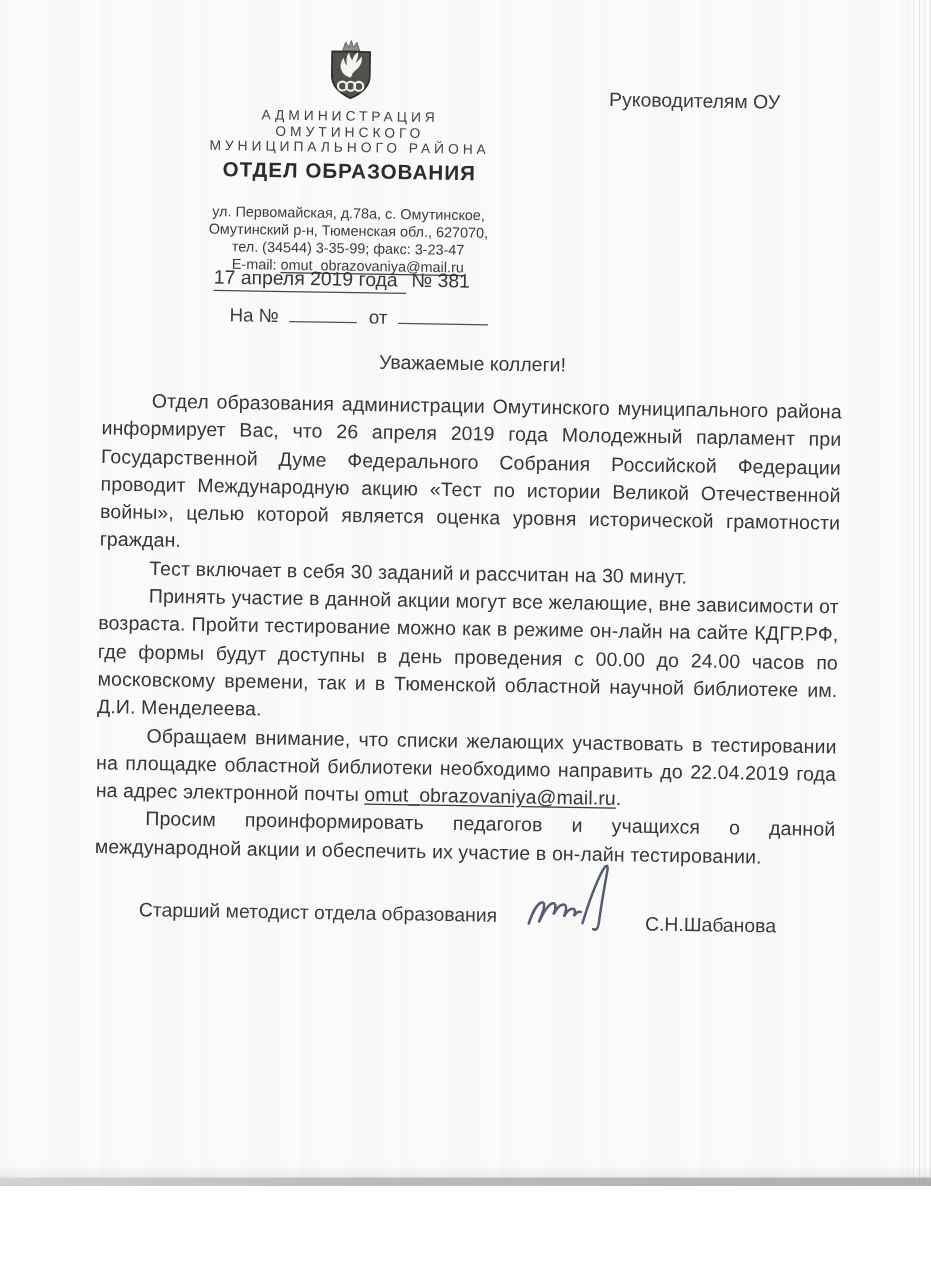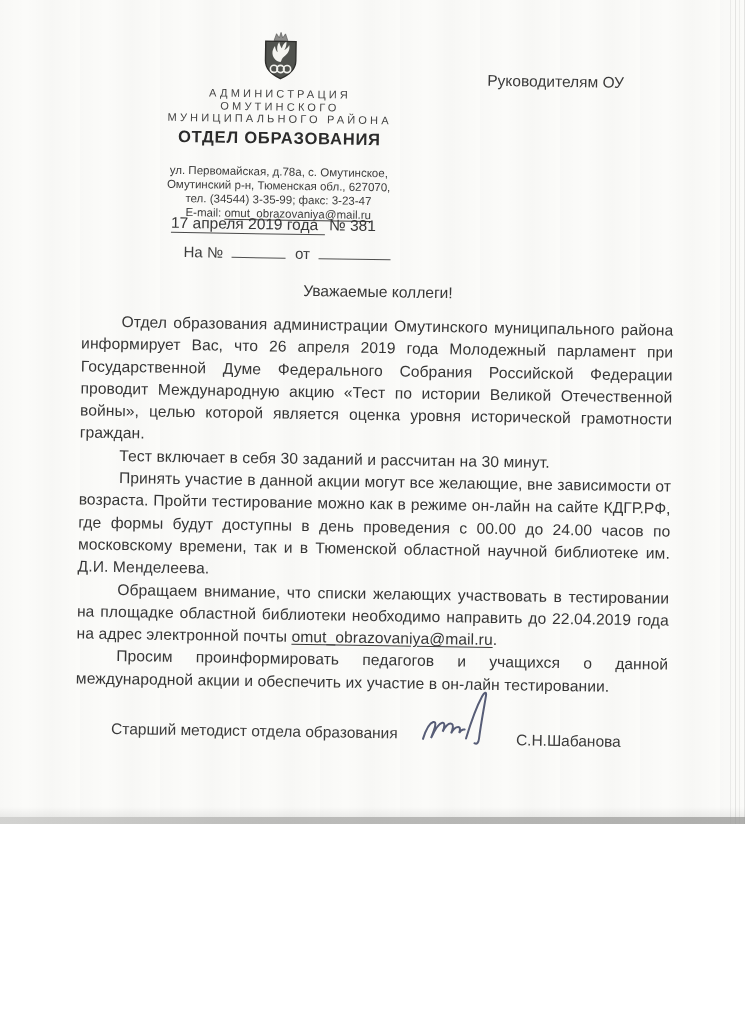--- a/index.html
+++ b/index.html
@@ -1,20 +1,20 @@
 <!DOCTYPE html>
 <html><head>
 <meta charset="utf-8">
 <style>
   * { box-sizing: border-box; }
   html, body { margin: 0; padding: 0; background: #ffffff; }
   .scan {
     position: relative;
     width: 745px;
-    height: 824px;
+    height: 949px;
     background: #fbfbf9;
     background-image:
       repeating-linear-gradient(to right,
         rgba(0,0,0,0.010) 0px, rgba(0,0,0,0.0) 26px,
         rgba(0,0,0,0.014) 52px, rgba(0,0,0,0.0) 80px);
     overflow: hidden;
     font-family: "Liberation Sans", "DejaVu Sans", sans-serif;
     color: #383838;
   }
   .content {

